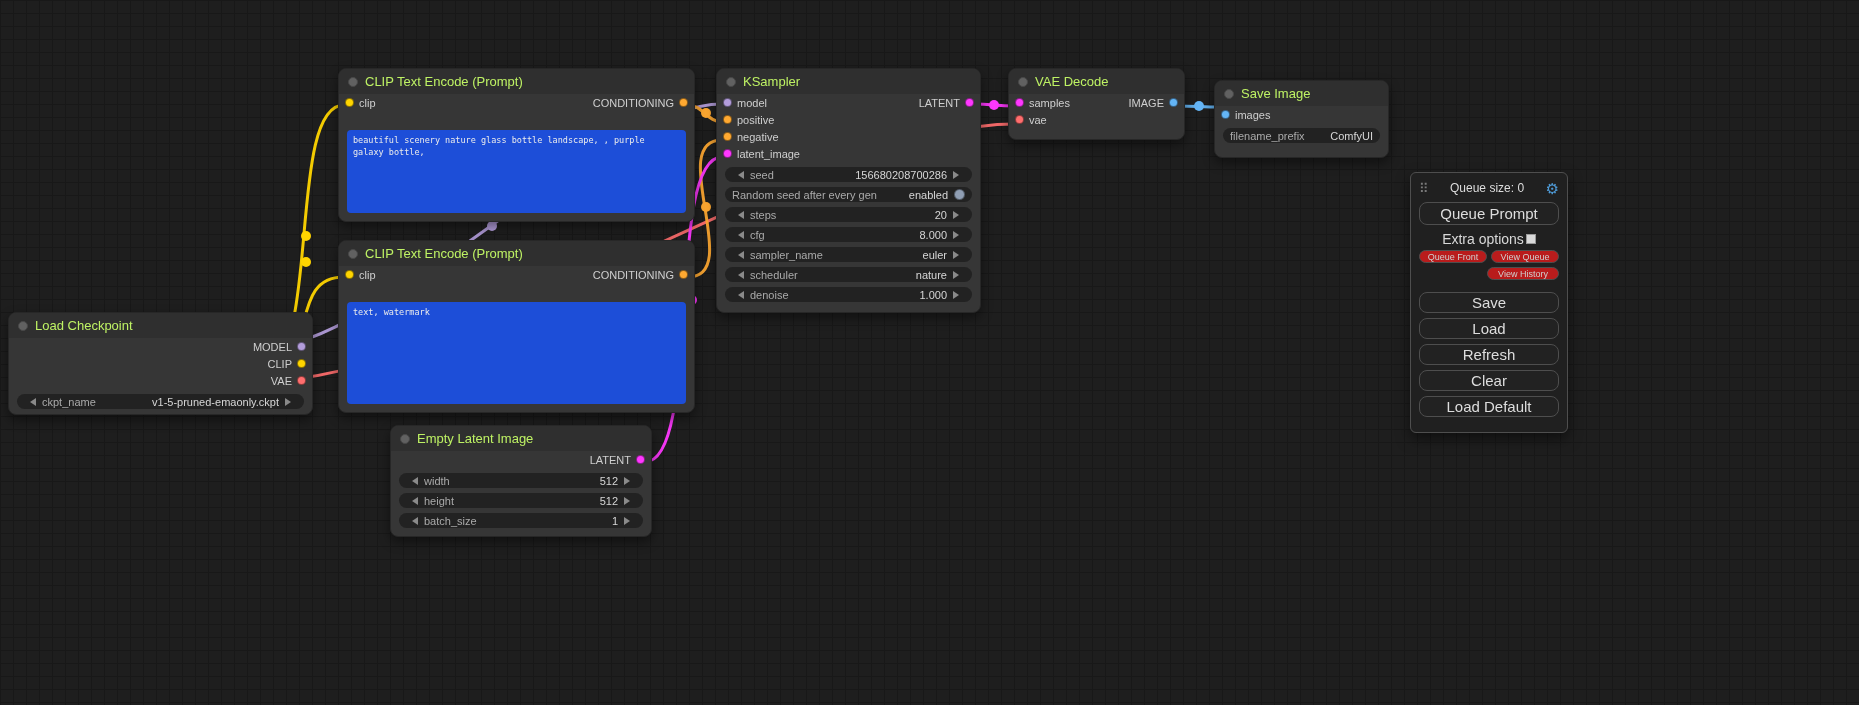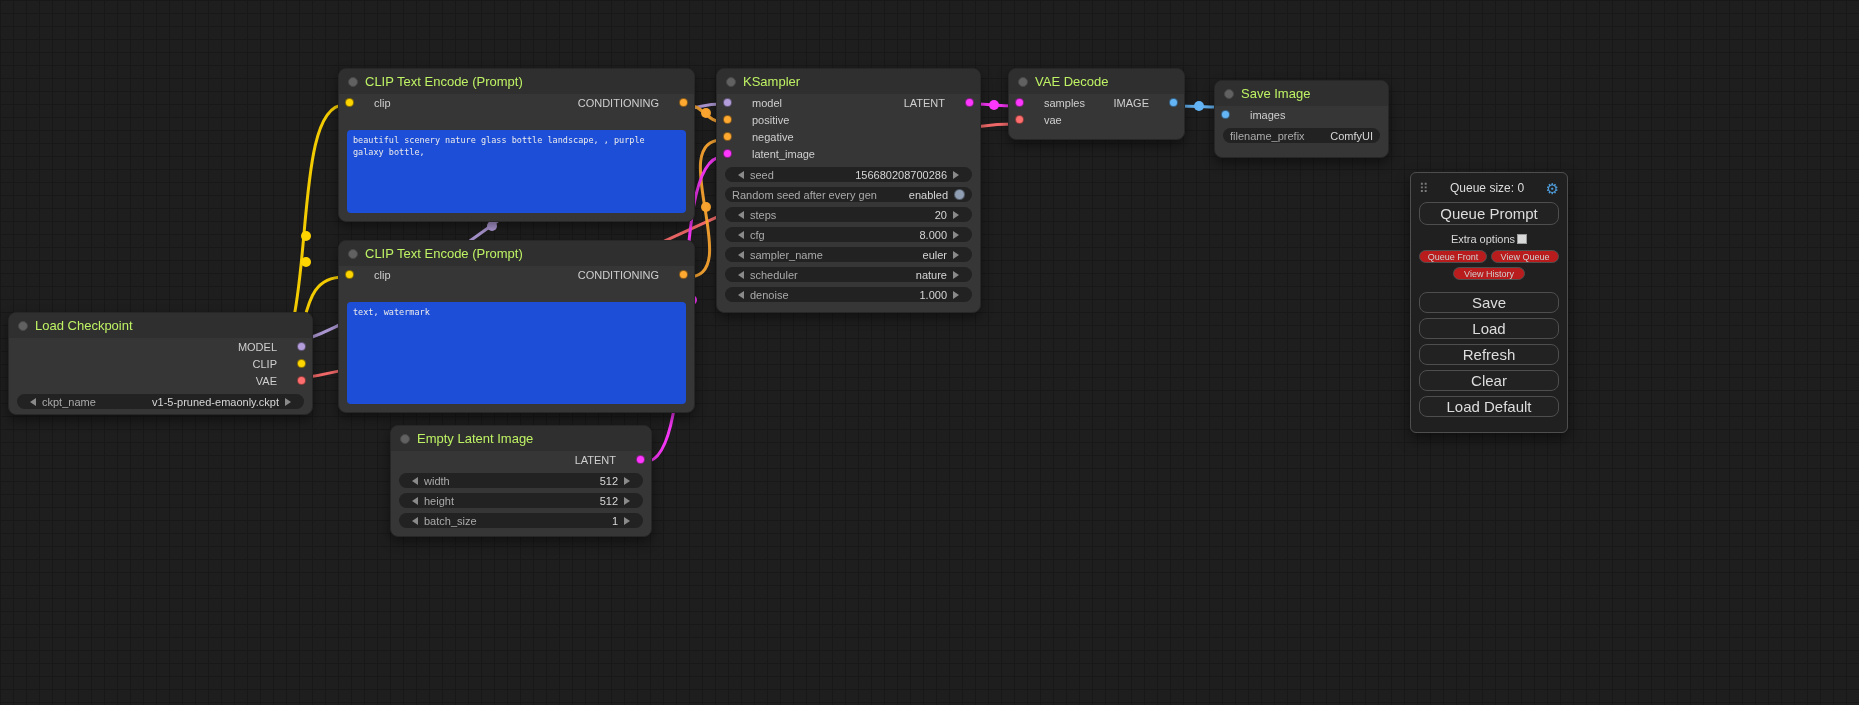--- a/index.html
+++ b/index.html
@@ -22,21 +22,21 @@
     color:#cccccc;box-sizing:border-box;
   }
   .node-title{
     height:25px;flex:0 0 25px;display:flex;align-items:center;gap:7px;
     padding:0 9px;background:#2f2f2f;border-radius:7px 7px 0 0;
     color:#bef264;font-size:13px;white-space:nowrap;overflow:hidden;
   }
   .title-dot{width:10px;height:10px;border-radius:50%;background:#616161;border:1px solid #484848;flex:0 0 10px;box-sizing:border-box;}
   .slot-row{display:flex;align-items:center;height:17px;flex:0 0 17px;padding:0 6px;justify-content:space-between;}
   .slot-row.right{justify-content:flex-end;}
-  .slot{display:flex;align-items:center;gap:20px;font-size:11px;color:#cfcfcf;white-space:nowrap;}
+  .slot{display:flex;align-items:center;gap:5px;font-size:11px;color:#cfcfcf;white-space:nowrap;}
   .dot{width:9px;height:9px;border-radius:50%;border:1px solid rgba(0,0,0,.45);box-sizing:border-box;flex:0 0 9px;}
   .widgets{padding-top:5px;text-align:right;}
   .widget{
     height:15px;background:#222222;border-radius:9px;margin:0 8px 5px;
     display:flex;align-items:center;justify-content:space-between;
     padding:0 7px;font-size:11px;color:#b8b8b8;white-space:nowrap;
   }
   .wgroup{display:flex;align-items:center;gap:6px;min-width:0;}
   .wlabel{color:#aaaaaa;overflow:hidden;text-overflow:ellipsis;}
   .wvalue{color:#d6d6d6;}
@@ -69,29 +69,29 @@
   .qp-drag{color:#7a7a7a;font-size:13px;line-height:1;cursor:move;}
   .qp-size{font-size:12px;color:#dddddd;}
   .qp-gear{font-size:15px;line-height:1;cursor:pointer;}
   .qp-btn{
     display:block;width:100%;box-sizing:border-box;
     background:#222222;border:1px solid #4e4e4e;border-radius:8px;
     color:#dddddd;font-family:"Liberation Sans",sans-serif;font-size:15px;
     height:21px;line-height:17px;margin:0 0 5px;padding:0;cursor:pointer;
   }
   .qp-main{height:23px;margin-bottom:7px;font-size:15px;}
-  .qp-extra{display:flex;align-items:center;justify-content:center;gap:2px;font-size:11px;height:14px;margin-bottom:4px;}
+  .qp-extra{display:flex;align-items:center;justify-content:center;gap:2px;font-size:14px;height:14px;margin-bottom:4px;}
   .qp-check{width:10px;height:10px;background:#d9d9d9;border:1px solid #9a9a9a;box-sizing:border-box;cursor:pointer;}
   .qp-smallrow{display:flex;gap:4px;margin-bottom:4px;}
   .qp-small{
     flex:1;background:#b91c1c;border:1px solid #4e4e4e;border-radius:8px;
     color:#cfcfcf;font-family:"Liberation Sans",sans-serif;font-size:9px;
     height:13px;line-height:10px;padding:0;cursor:pointer;white-space:nowrap;
   }
-  .qp-center{display:flex;justify-content:center;margin-bottom:12px;}
+  .qp-center{display:flex;justify-content:flex-end;margin-bottom:12px;}
   .qp-center .qp-small{flex:0 0 72px;}
 </style>
 </head>
 <body>
 
 <div id="canvas">
 
   <svg class="wires">
     <path d="M263,348 C380,348 600,104 722,104" stroke="#B39DDB"></path>
     <path d="M263,365 C322,365 286,105 344,105" stroke="#FFD500"></path>

